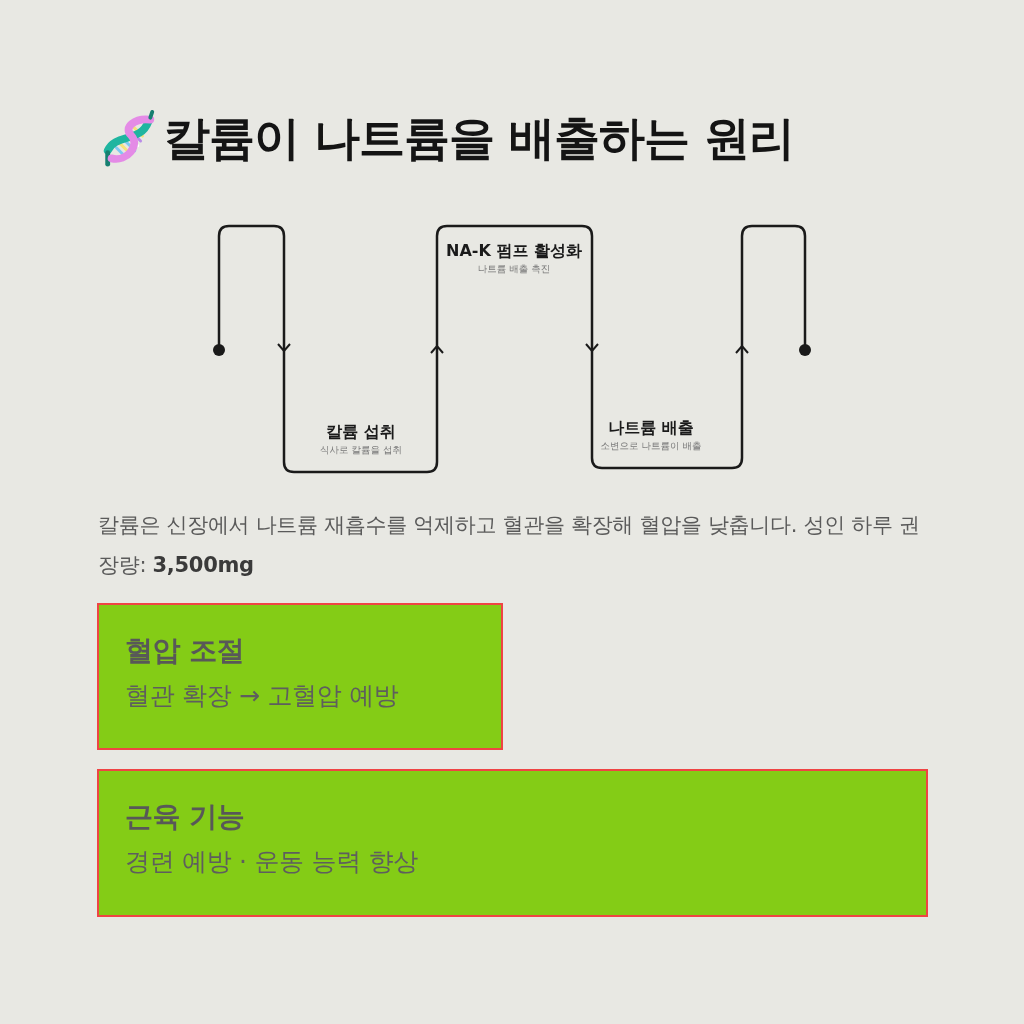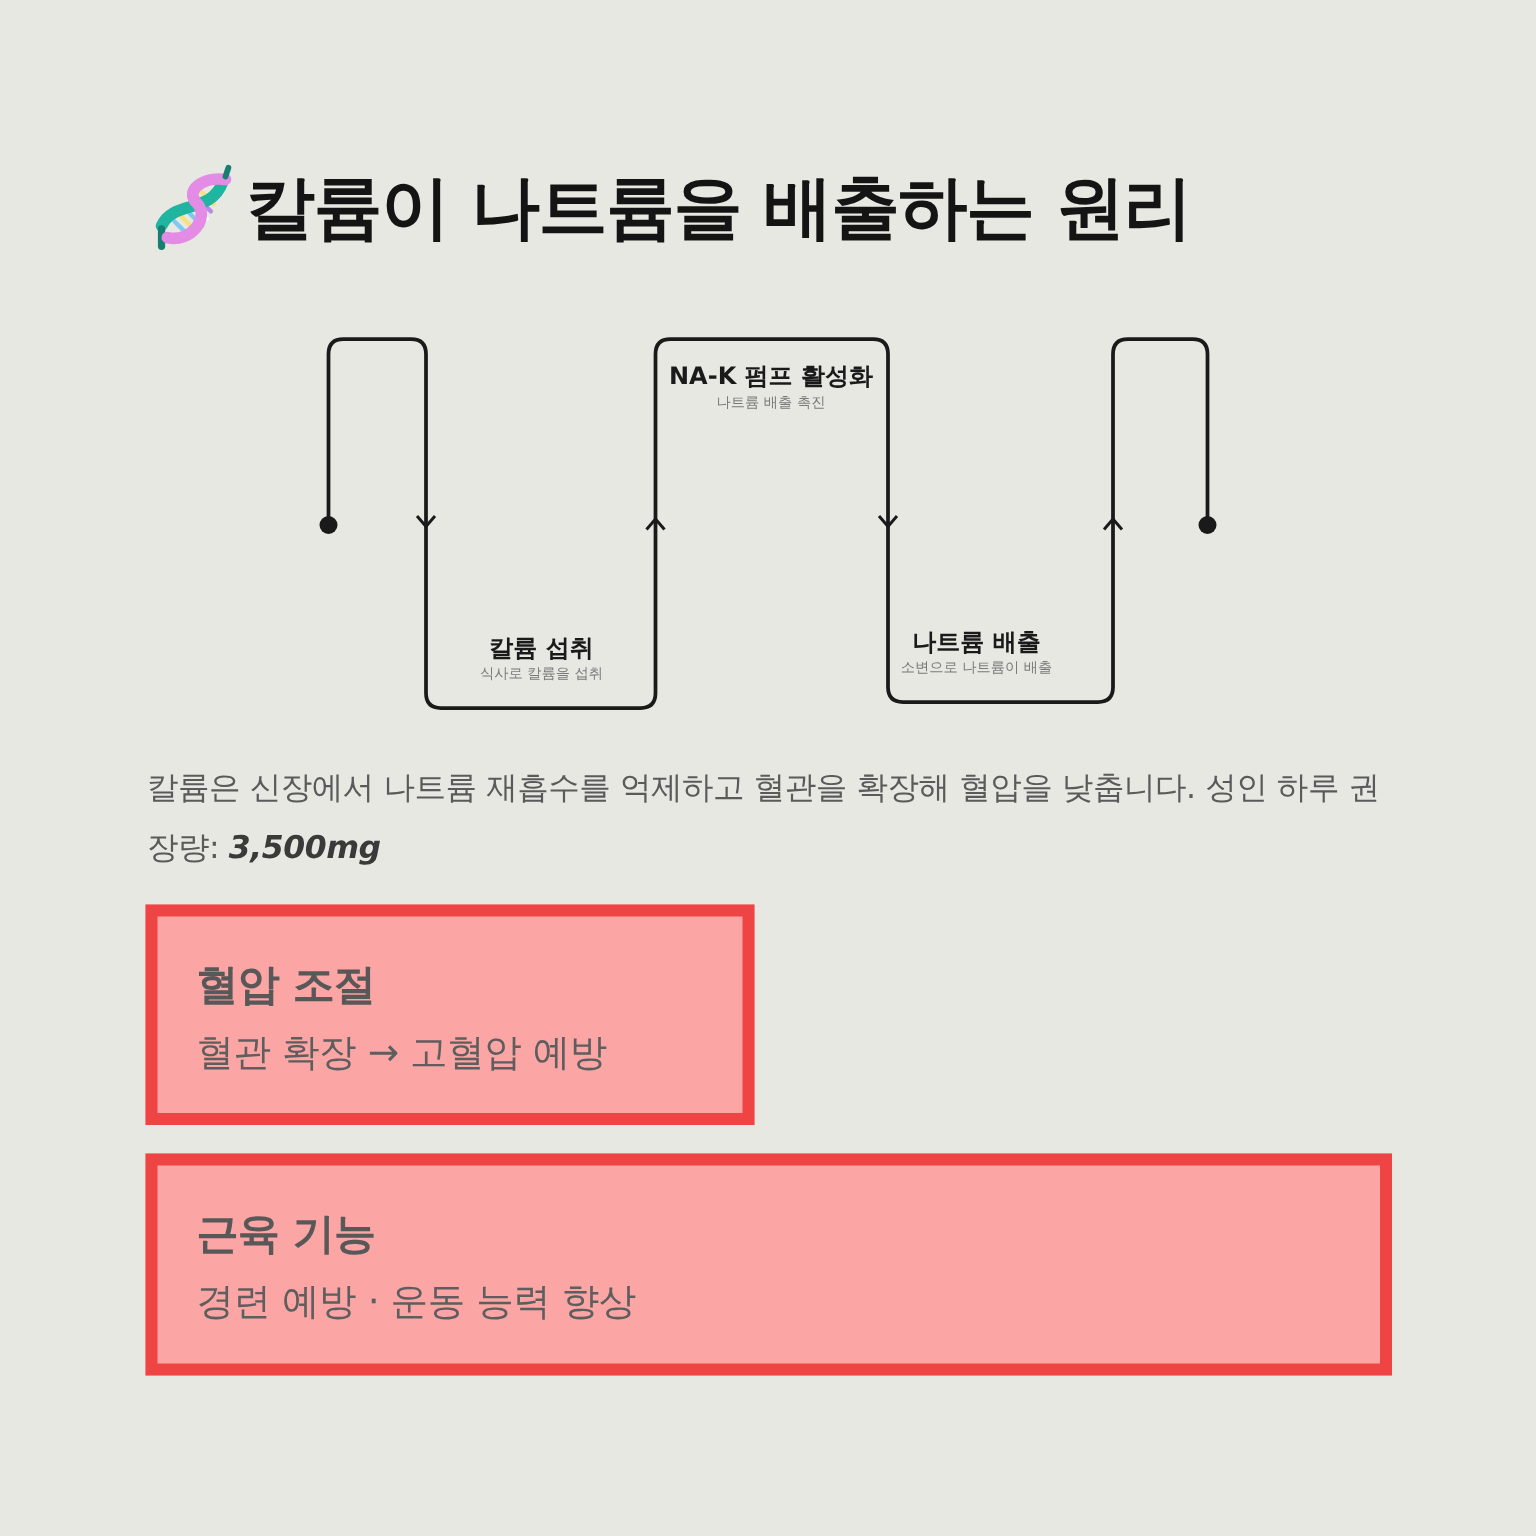--- a/index.html
+++ b/index.html
@@ -67,27 +67,26 @@
       top: 505px;
       width: 830px;
       font-size: 21px;
       line-height: 40px;
       color: #5a5a5a;
       letter-spacing: -0.3px;
     }
     .description strong {
       color: #3a3a3a;
       font-weight: 700;
-      font-style: italic;
     }
     .card {
       position: absolute;
       box-sizing: border-box;
-      border: 8px solid #ef4444;
-      background: #fca5a5;
+      border: 2px solid #ef4444;
+      background: #84cc16;
       padding: 28px 26px;
     }
     .card-title {
       font-size: 28px;
       font-weight: 700;
       color: #585858;
       letter-spacing: -0.5px;
       line-height: 36px;
     }
     .card-desc {

